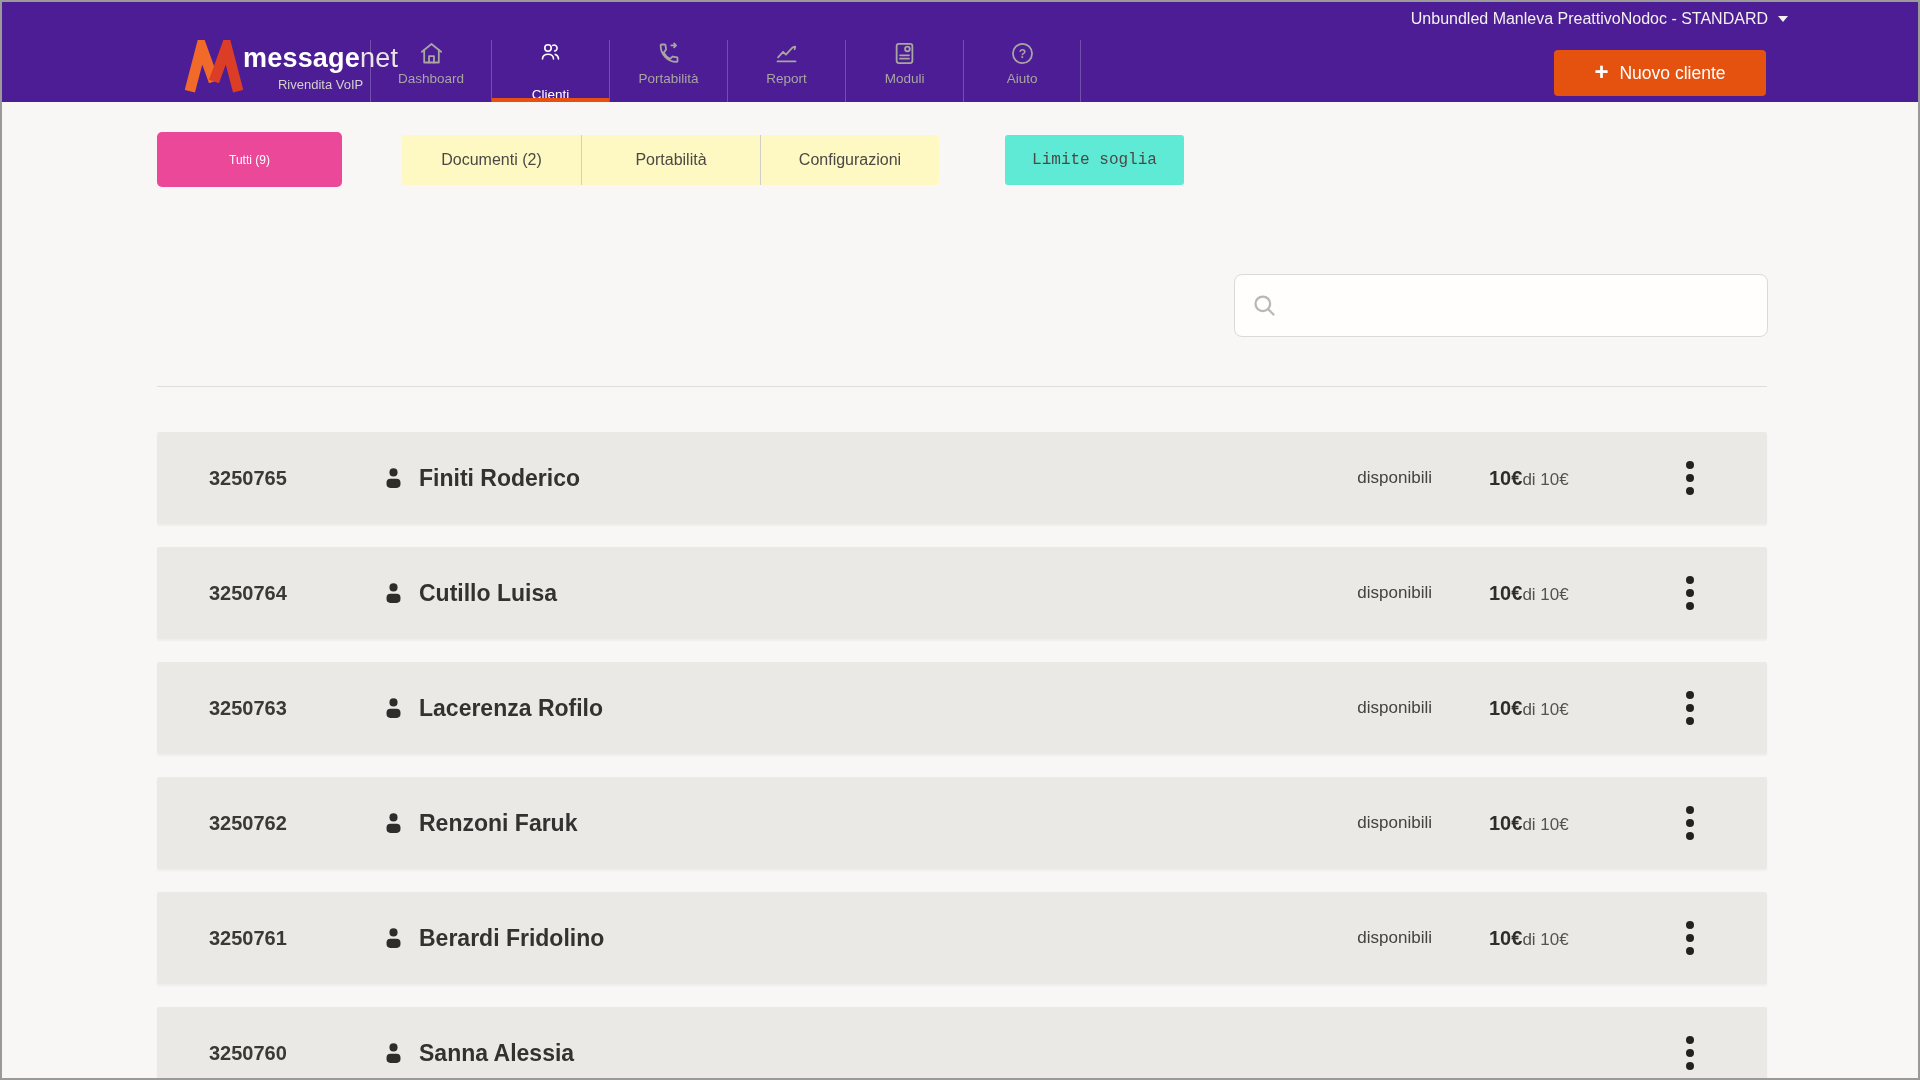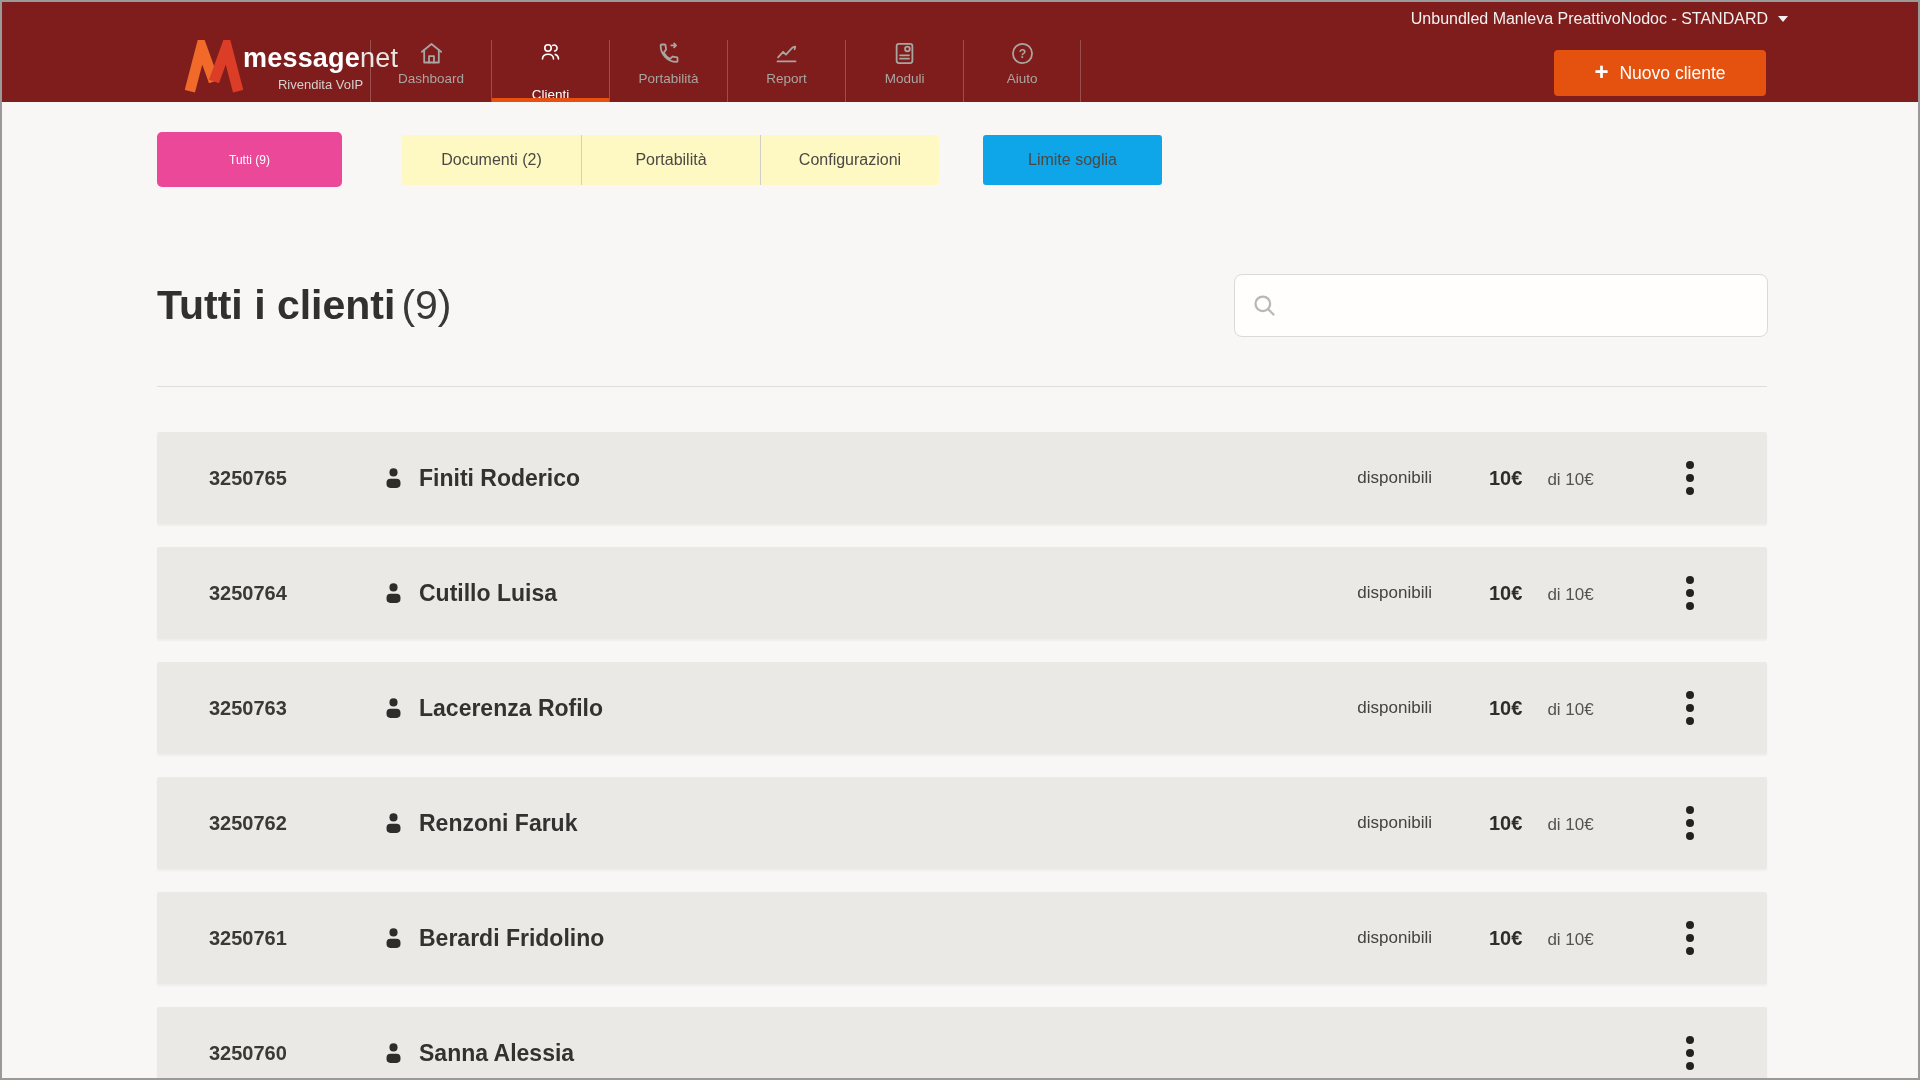--- a/index.html
+++ b/index.html
@@ -1,21 +1,21 @@
 <!DOCTYPE html>
 <html><head>
 <meta charset="utf-8">
 <style>
   * { margin:0; padding:0; box-sizing:border-box; }
   html,body { width:1920px; height:1080px; overflow:hidden; }
   body { font-family:"Liberation Sans", sans-serif; background:#f8f7f5; }
   #app { position:relative; width:1920px; height:1080px; border:2px solid #9a9a9a; overflow:hidden; background:#f8f7f5; }
 
   
-  .header { position:absolute; top:0; left:0; width:100%; height:100px; background:#7f1d1d; }
+  .header { position:absolute; top:0; left:0; width:100%; height:100px; background:#4c1d95; }
   .account { position:absolute; top:8px; right:130px; display:flex; align-items:center; gap:10px;
              color:#f2f1ef; font-size:16px; cursor:pointer; }
   .caret-down { width:0; height:0; border-left:5px solid transparent; border-right:5px solid transparent;
                 border-top:6px solid #f2f1ef; }
 
   .logo { position:absolute; left:183px; top:38px; display:flex; align-items:center; }
   .logo-text { display:flex; flex-direction:column; align-items:center; }
   .logo-name { font-size:27px; color:#ffffff; line-height:1; letter-spacing:0.2px; }
   .logo-name b { font-weight:700; }
   .logo-name span { font-weight:300; color:#e8e6e3; }
@@ -38,22 +38,22 @@
   .new-client-btn .plus { font-size:24px; font-weight:700; line-height:1; margin-top:-2px; }
 
   
   .filters { position:absolute; top:130px; left:155px; display:flex; align-items:center; }
   .filter-all { width:185px; height:55px; background:#ec4899; color:#fff; font-size:12px;
                 border:none; border-radius:5px; font-family:inherit; cursor:pointer; }
   .filter-group { display:flex; margin-left:60px; border-radius:3px; overflow:hidden; }
   .filter-cell { width:179px; height:50px; background:#fef9c3; color:#4b4845; font-size:16px;
                  border:none; font-family:inherit; cursor:pointer; }
   .filter-cell + .filter-cell { border-left:1px solid #d2cfcb; }
-  .filter-threshold { width:179px; height:50px; background:#0ea5e9; color:#4b4845; font-size:16px;
-                      border:none; border-radius:3px; font-family:Liberation Sans, sans-serif; cursor:pointer; margin-left:44px; }
+  .filter-threshold { width:179px; height:50px; background:#5eead4; color:#4b4845; font-size:16px;
+                      border:none; border-radius:3px; font-family:Liberation Mono, monospace; cursor:pointer; margin-left:66px; }
 
   
   .page-title { position:absolute; left:155px; top:280px; font-size:41px; color:#32302e; }
   .page-title b { font-weight:700; }
   .page-title .count { font-weight:400; margin-left:6px; color:#3a3835; }
 
   .search-box { position:absolute; left:1232px; top:272px; width:534px; height:63px; background:#fffefd;
                 border:1px solid #dcd9d6; border-radius:8px; display:flex; align-items:center; padding:0 16px; }
   .search-box svg { width:27px; height:27px; stroke:#bab7b3; fill:none; stroke-width:2;
                     stroke-linecap:round; flex:0 0 auto; }
@@ -69,21 +69,21 @@
   .row-id { position:absolute; left:52px; top:50%; transform:translateY(-50%);
             font-size:20px; font-weight:700; color:#3b3936; }
   .row-person { position:absolute; left:223px; top:50%; transform:translateY(-50%); width:27px; height:27px;
                 color:#2f2d2b; }
   .row-person svg { width:100%; height:100%; fill:currentColor; }
   .row-name { position:absolute; left:262px; top:50%; transform:translateY(-50%);
               font-size:23px; font-weight:700; color:#343230; }
   .row-status { position:absolute; right:335px; top:50%; transform:translateY(-50%);
                 font-size:17px; color:#454341; }
   .row-amount { position:absolute; left:1332px; top:50%; transform:translateY(-50%);
-                display:flex; align-items:baseline; gap:25px; white-space:nowrap; }
+                display:flex; align-items:baseline; gap:0; white-space:nowrap; }
   .row-amount .val { font-size:20px; font-weight:700; color:#2f2d2b; }
   .row-amount .of { font-size:17px; color:#55524f; }
   .row-kebab { position:absolute; right:55px; top:50%; transform:translateY(-50%); width:44px; height:56px;
                display:flex; flex-direction:column; align-items:center; justify-content:center; gap:5px;
                background:none; border:none; cursor:pointer; }
   .row-kebab i { width:8px; height:8px; border-radius:50%; background:#242220; }
 </style>
 </head>
 <body>
 
@@ -166,23 +166,20 @@
   <div class="filters">
     <button class="filter-all">Tutti (9)</button>
     <div class="filter-group">
       <button class="filter-cell">Documenti (2)</button>
       <button class="filter-cell">Portabilità</button>
       <button class="filter-cell">Configurazioni</button>
     </div>
     <button class="filter-threshold">Limite soglia</button>
   </div>
 
-  <div class="page-title">
-    <b>Tutti i clienti</b><span class="count">(9)</span>
-  </div>
 
   <div class="search-box">
     <svg viewBox="0 0 24 24">
       <circle cx="10.5" cy="10.5" r="6.5"></circle>
       <path d="M15.3 15.3 L20 20"></path>
     </svg>
     <input type="text" aria-label="search" style="">
   </div>
 
   <div class="rule"></div>

